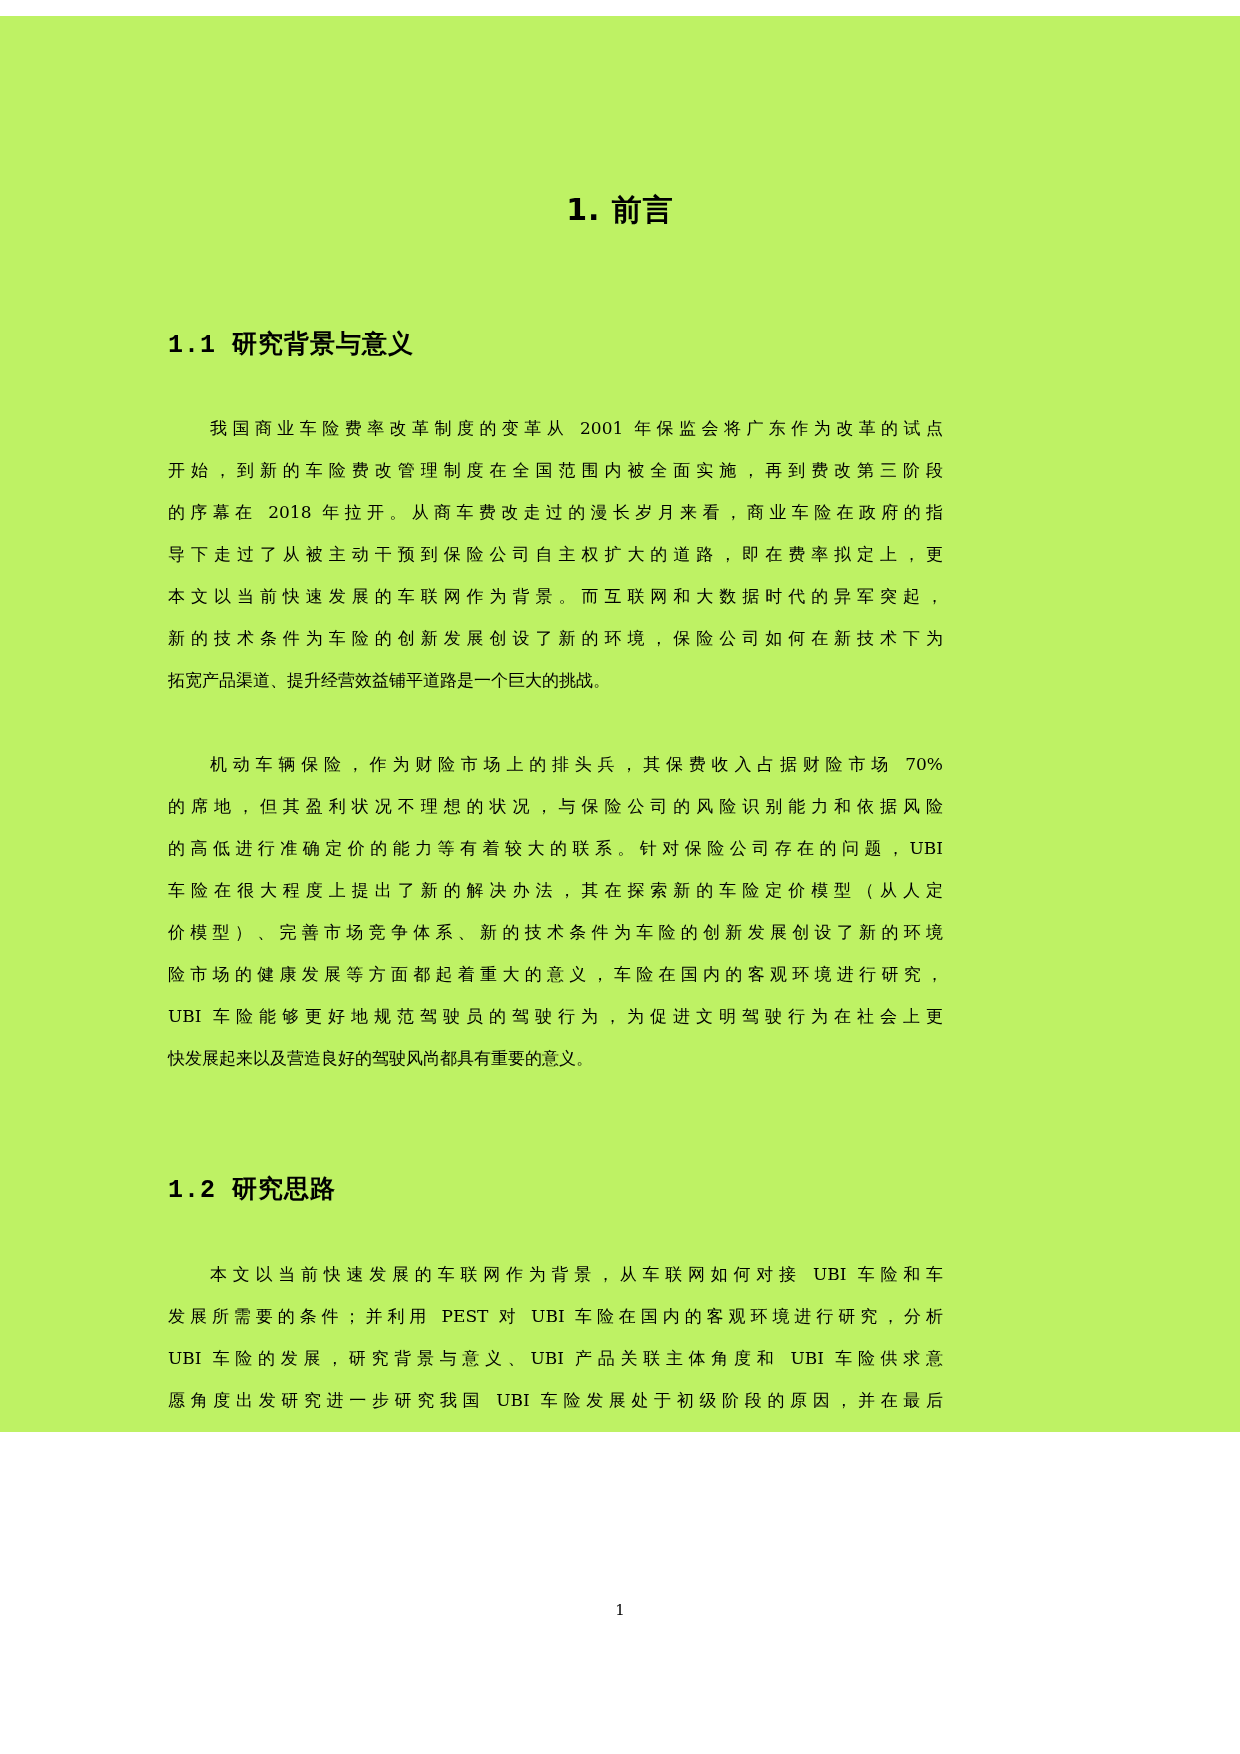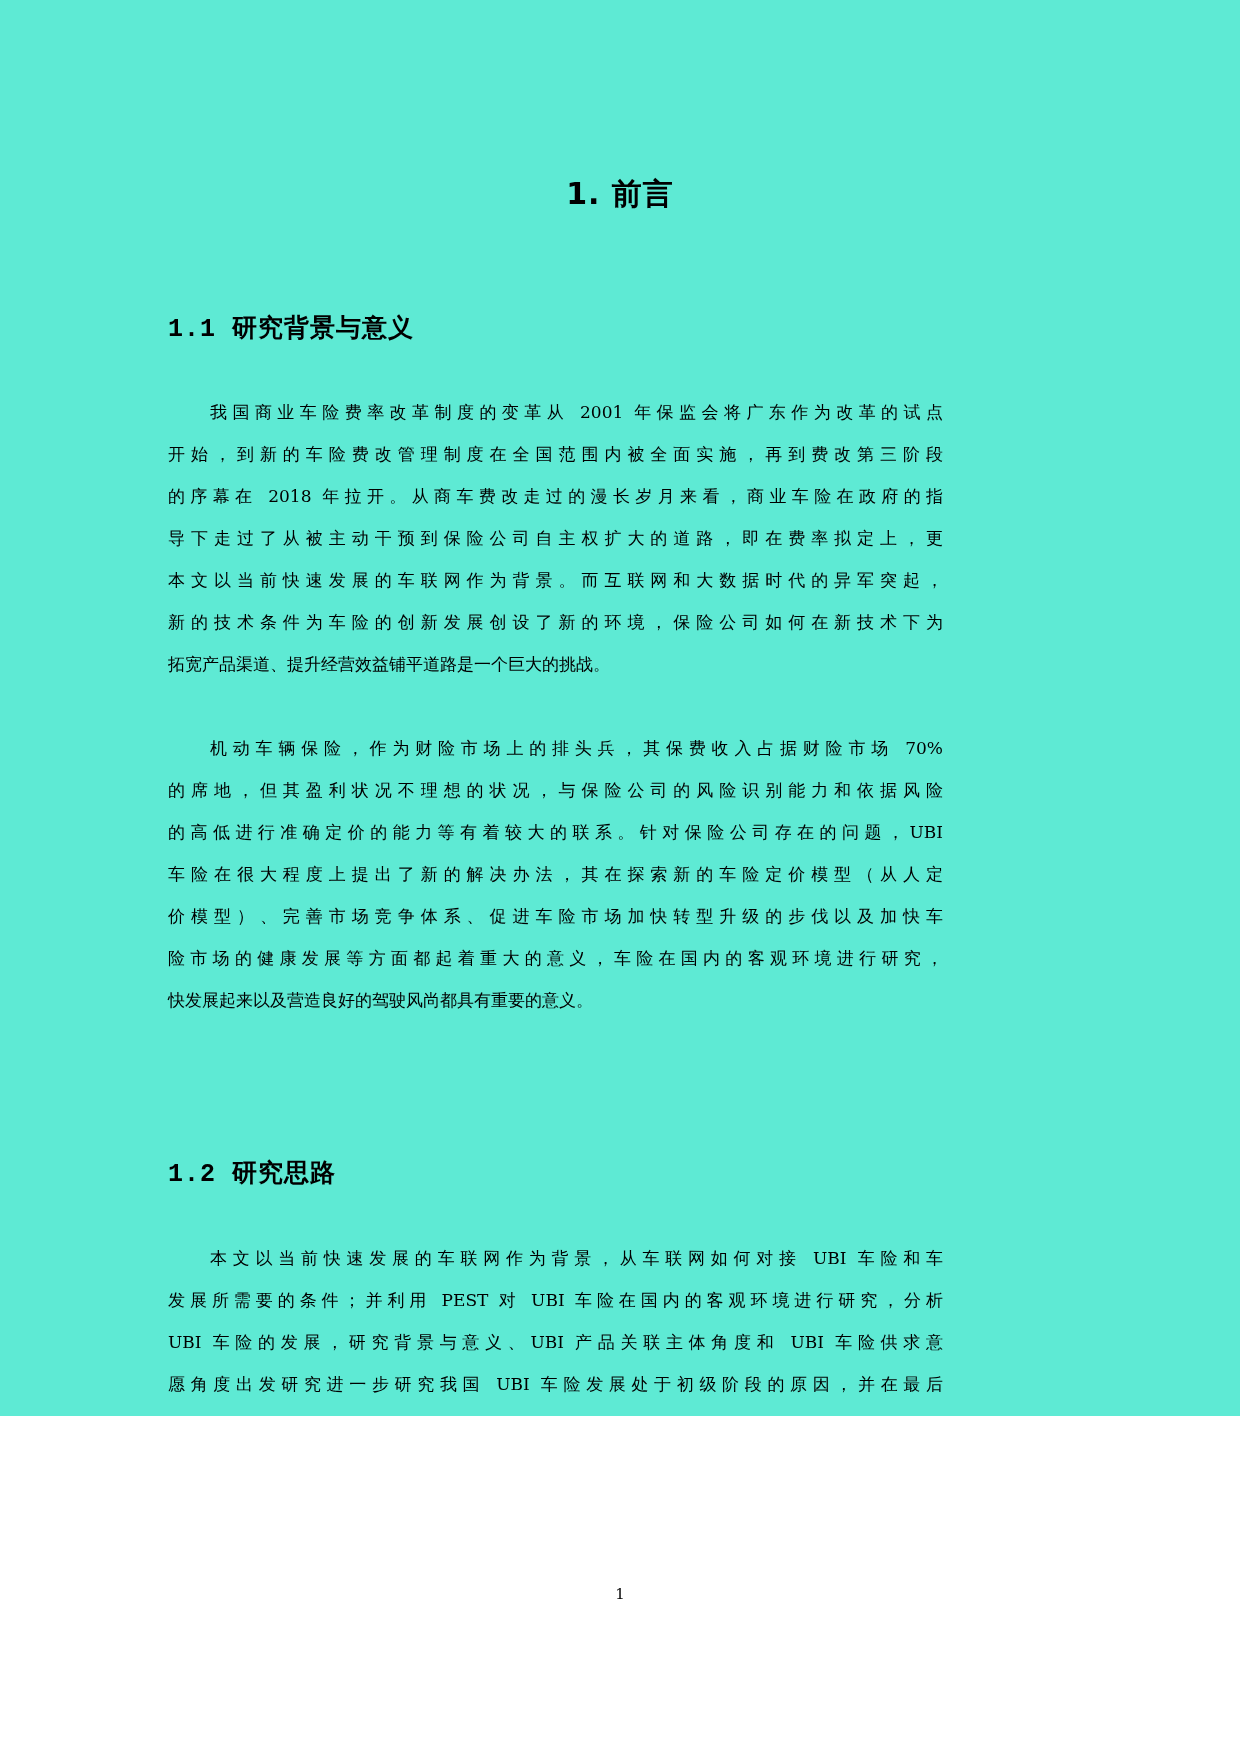--- a/index.html
+++ b/index.html
@@ -10,24 +10,24 @@
     body {
       width: 1240px;
       height: 1754px;
       position: relative;
       overflow: hidden;
       font-family: "DejaVu Serif", "Liberation Serif", serif;
       color: #000000;
     }
     .page {
       position: absolute;
-      left: 0; top: 0;
+      left: 0; top: 16px;
       width: 1240px;
       height: 1416px;
-      background: #5eead4;
+      background: #bef264;
     }
     .chapter-title {
       position: absolute;
       left: 0;
       width: 1240px;
       top: 172px;
       text-align: center;
       font-family: "DejaVu Sans", "Liberation Sans", sans-serif;
       font-weight: bold;
       font-size: 30px;
@@ -97,22 +97,23 @@
     <span class="line">本文以当前快速发展的车联网作为背景。而互联网和大数据时代的异军突起，</span>
     <span class="line">新的技术条件为车险的创新发展创设了新的环境，保险公司如何在新技术下为</span>
     <span class="line last">拓宽产品渠道、提升经营效益铺平道路是一个巨大的挑战。</span>
   </div>
 
   <div class="paragraph p2">
     <span class="line indent">机动车辆保险，作为财险市场上的排头兵，其保费收入占据财险市场 70%</span>
     <span class="line">的席地，但其盈利状况不理想的状况，与保险公司的风险识别能力和依据风险</span>
     <span class="line">的高低进行准确定价的能力等有着较大的联系。针对保险公司存在的问题，UBI</span>
     <span class="line">车险在很大程度上提出了新的解决办法，其在探索新的车险定价模型（从人定</span>
-    <span class="line">价模型）、完善市场竞争体系、促进车险市场加快转型升级的步伐以及加快车</span>
+    <span class="line">价模型）、完善市场竞争体系、新的技术条件为车险的创新发展创设了新的环境</span>
     <span class="line">险市场的健康发展等方面都起着重大的意义，车险在国内的客观环境进行研究，</span>
+    <span class="line">UBI 车险能够更好地规范驾驶员的驾驶行为，为促进文明驾驶行为在社会上更</span>
     <span class="line last">快发展起来以及营造良好的驾驶风尚都具有重要的意义。</span>
   </div>
 
   <div class="section-title section-2">1.2 研究思路</div>
 
   <div class="paragraph p3">
     <span class="line indent">本文以当前快速发展的车联网作为背景，从车联网如何对接 UBI 车险和车</span>
     <span class="line">发展所需要的条件；并利用 PEST 对 UBI 车险在国内的客观环境进行研究，分析</span>
     <span class="line">UBI 车险的发展，研究背景与意义、UBI 产品关联主体角度和 UBI 车险供求意</span>
     <span class="line">愿角度出发研究进一步研究我国 UBI 车险发展处于初级阶段的原因，并在最后</span>

